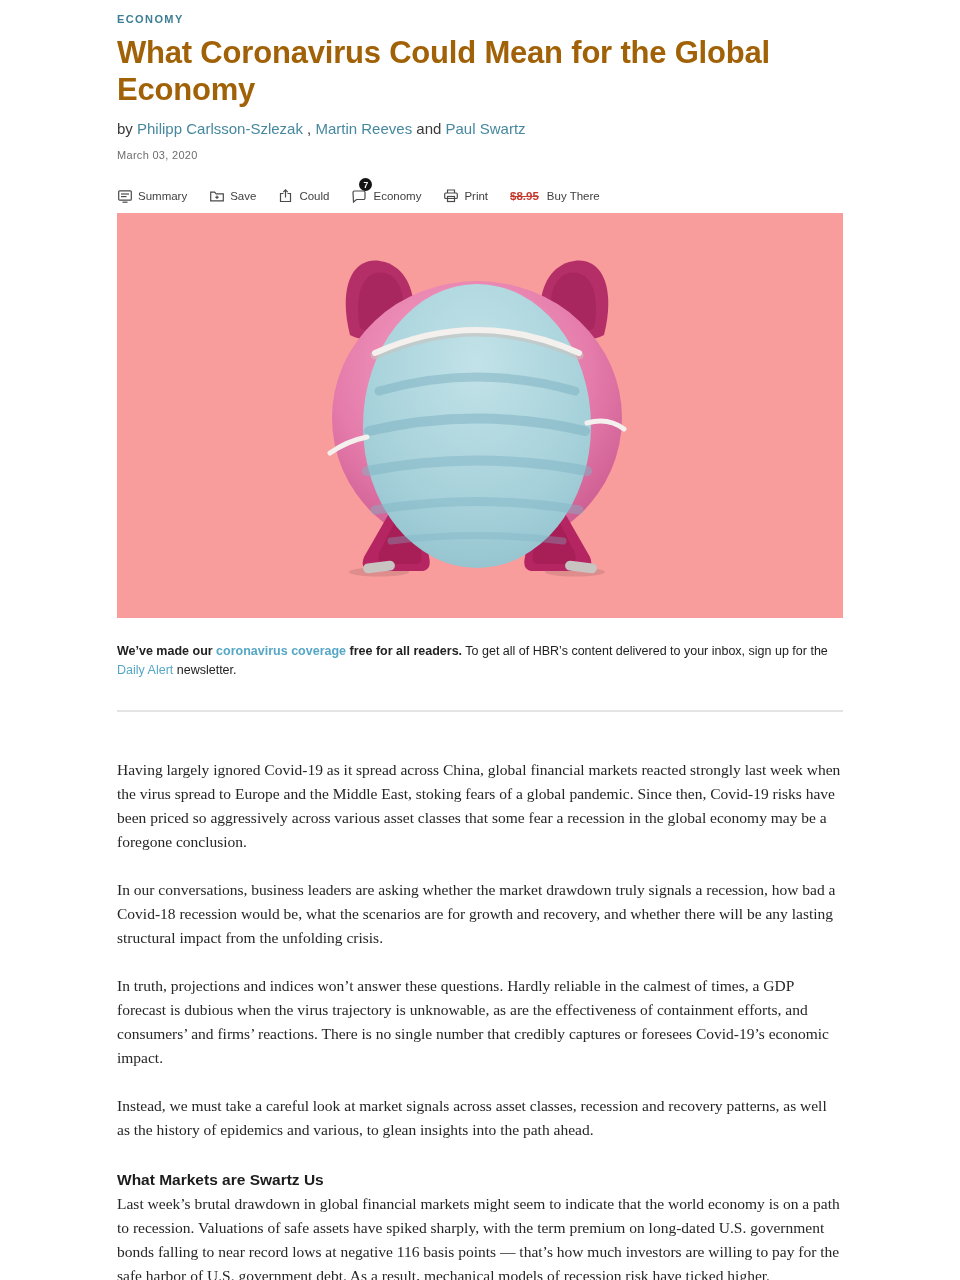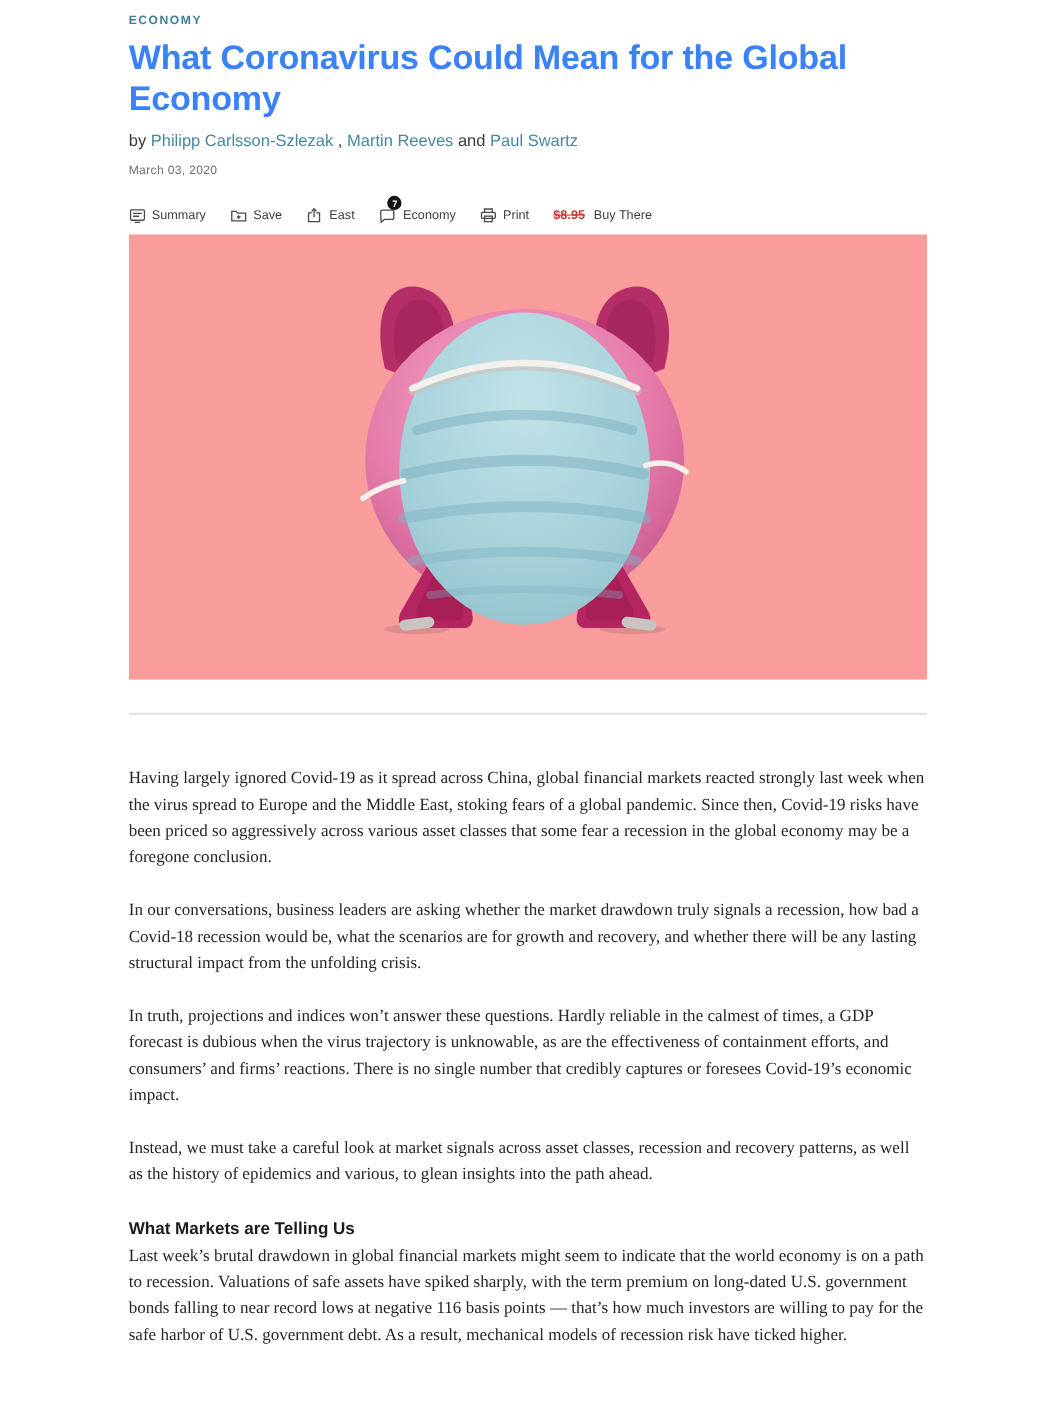--- a/index.html
+++ b/index.html
@@ -12,21 +12,21 @@
   }
   .content { width:726px; margin-left:117px; padding-top:9px; }
 
   .kicker {
     display:inline-block; font-size:11px; font-weight:700;
     letter-spacing:1.4px; color:#3d7e95; text-decoration:none;
   }
   h1.title {
     margin:7px 0 12px; max-width:680px;
     font-size:31px; line-height:37px; font-weight:700;
-    color:#3b82f6; letter-spacing:-0.2px;
+    color:#a16207; letter-spacing:-0.2px;
   }
   .byline { font-size:15px; color:#3a3a3a; margin:0 0 12px; }
   .byline a { color:#46889f; text-decoration:none; }
   .date { font-size:11px; color:#6e6e6e; letter-spacing:0.3px; margin:0 0 27px; }
 
   .toolbar {
     display:flex; align-items:center; gap:22px;
     font-size:11.5px; color:#3f3f3f; margin:0 0 9px;
   }
   .tool { display:flex; align-items:center; gap:5px; cursor:pointer; position:relative; white-space:nowrap; }
@@ -93,21 +93,21 @@
         <line x1="6.3" y1="9.3" x2="9.7" y2="9.3"></line>
       </svg>
       <span>Save</span>
     </div>
     <div class="tool">
       <svg width="16" height="16" viewBox="0 0 16 16">
         <path d="M5.5 5.5 h-3 v8 h10 v-8 h-3"></path>
         <line x1="7.5" y1="9.5" x2="7.5" y2="2"></line>
         <path d="M5.3 4.2 L7.5 1.8 L9.7 4.2" fill="none"></path>
       </svg>
-      <span>East</span>
+      <span>Could</span>
     </div>
     <div class="tool">
       <span class="badge">7</span>
       <svg width="17" height="16" viewBox="0 0 17 16">
         <path d="M2 4.5 a1.5 1.5 0 0 1 1.5-1.5 h9 a1.5 1.5 0 0 1 1.5 1.5 v5.5 a1.5 1.5 0 0 1 -1.5 1.5 h-7 l-3 2.5 z"></path>
       </svg>
       <span>Economy</span>
     </div>
     <div class="tool">
       <svg width="16" height="16" viewBox="0 0 16 16">
@@ -177,25 +177,26 @@
 
         <g>
           <path d="M250,224 Q230,228 213,240" stroke-width="5" fill="none" stroke-linecap="round" stroke="#f3f0ed"></path>
           <path d="M470,210 Q491,204 507,216" stroke-width="5" fill="none" stroke-linecap="round" stroke="#f3f0ed"></path>
         </g>
       </g>
     </svg>
   </figure>
 
 
+  <p class="notice"><span class="b">We’ve made our </span><a href="#" class="b">coronavirus coverage</a><span class="b"> free for all readers.</span><span> To get all of HBR’s content delivered to your inbox, sign up for the </span><a href="#">Daily Alert</a><span> newsletter.</span></p>
 
   <hr class="divider">
 
   <div class="article-body">
     <p>Having largely ignored Covid-19 as it spread across China, global financial markets reacted strongly last week when the virus spread to Europe and the Middle East, stoking fears of a global pandemic. Since then, Covid-19 risks have been priced so aggressively across various asset classes that some fear a recession in the global economy may be a foregone conclusion.</p>
     <p>In our conversations, business leaders are asking whether the market drawdown truly signals a recession, how bad a Covid-18 recession would be, what the scenarios are for growth and recovery, and whether there will be any lasting structural impact from the unfolding crisis.</p>
     <p>In truth, projections and indices won’t answer these questions. Hardly reliable in the calmest of times, a GDP forecast is dubious when the virus trajectory is unknowable, as are the effectiveness of containment efforts, and consumers’ and firms’ reactions. There is no single number that credibly captures or foresees Covid-19’s economic impact.</p>
     <p>Instead, we must take a careful look at market signals across asset classes, recession and recovery patterns, as well as the history of epidemics and various, to glean insights into the path ahead.</p>
-    <h2 class="section">What Markets are Telling Us</h2>
+    <h2 class="section">What Markets are Swartz Us</h2>
     <p class="after-heading">Last week’s brutal drawdown in global financial markets might seem to indicate that the world economy is on a path to recession. Valuations of safe assets have spiked sharply, with the term premium on long-dated U.S. government bonds falling to near record lows at negative 116 basis points — that’s how much investors are willing to pay for the safe harbor of U.S. government debt. As a result, mechanical models of recession risk have ticked higher.</p>
   </div>
 
 </div>
 
 </body></html>

